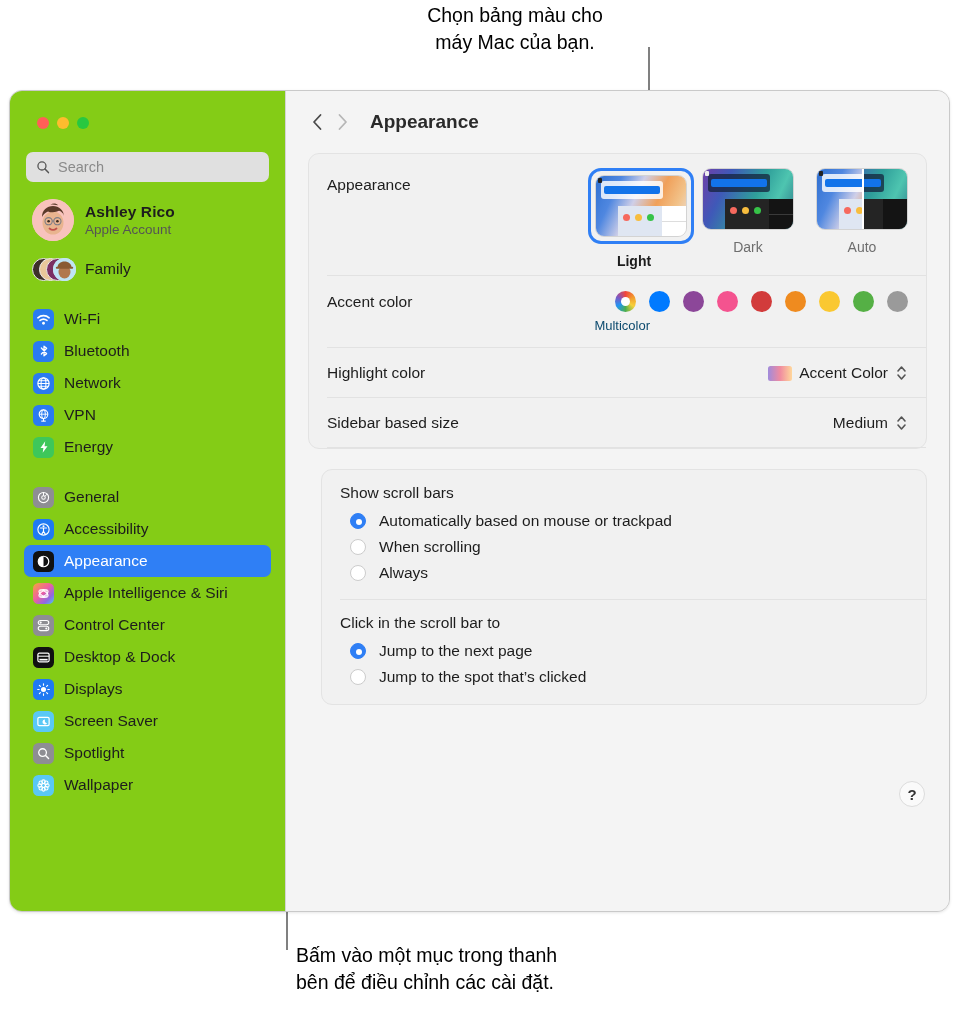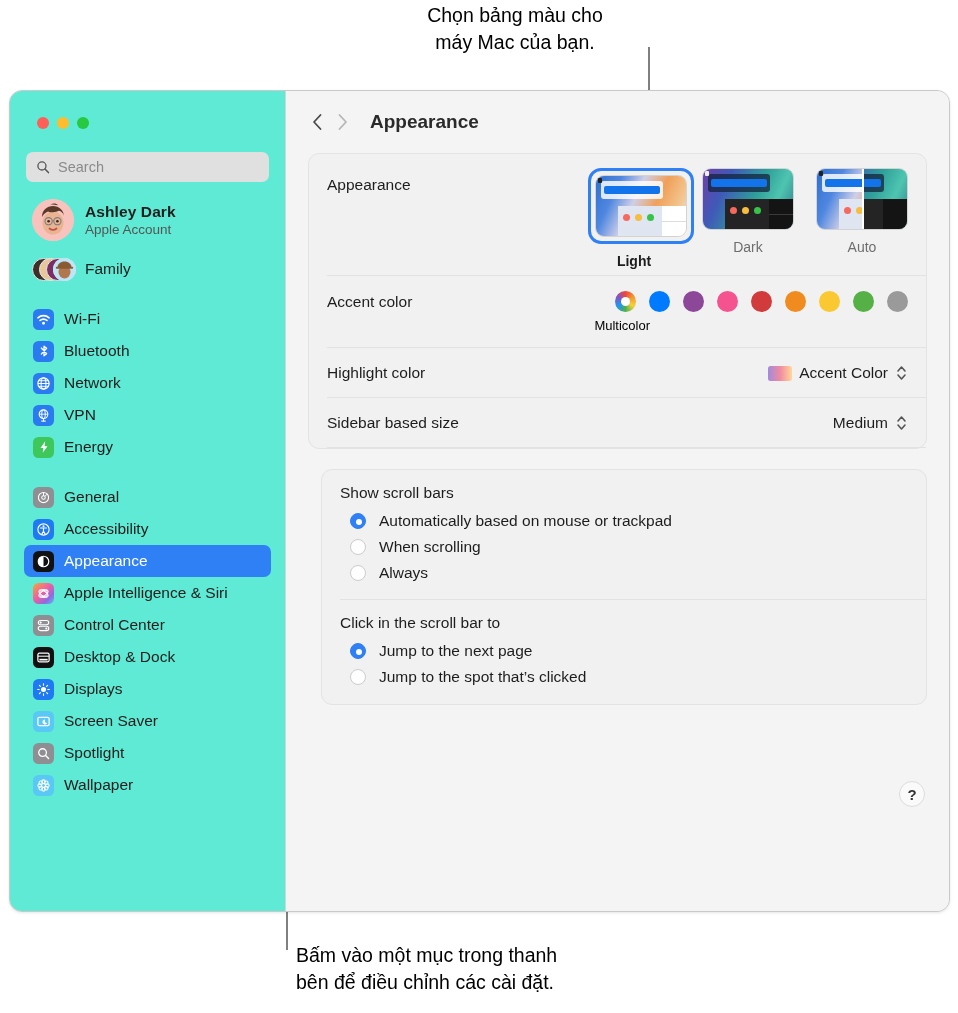--- a/index.html
+++ b/index.html
@@ -34,21 +34,21 @@
     background: #ececec;
     border: 1px solid #c9c9c9;
     box-shadow: 0 1px 3px rgba(0,0,0,.10);
     overflow: hidden;
     display: flex;
   }
 
   
   #sidebar {
     width: 276px; height: 100%;
-    background: #5eead4;
+    background: #84cc16;
     border-right: 1px solid #d4d4d4;
     padding: 0 10px;
     position: relative;
     flex: none;
   }
   #traffic { display: flex; gap: 8px; padding: 26px 0 0 17px; }
   .tl { width: 12px; height: 12px; border-radius: 50%; }
   .tl.red { background: #ff5f57; }
   .tl.yellow { background: #febc2e; }
   .tl.green { background: #28c840; }
@@ -131,21 +131,21 @@
     padding: 4px; border-radius: 13px; border: 3px solid #2f7ff5; display: inline-block;
   }
   .mode-label { font-size: 14px; color: #6e6e6e; margin-top: 9px; }
   .mode.selected .mode-label { color: #1d1d1d; font-weight: bold; }
 
   
   #row-accent { height: 72px; flex-direction: column; align-items: flex-start; justify-content: center; }
   #accent-inner { display: flex; width: 100%; align-items: center; }
   #swatches { margin-left: auto; display: flex; gap: 13px; align-items: center; }
   .swatch { width: 21px; height: 21px; border-radius: 50%; }
-  #accent-caption { width: 100%; text-align: right; font-size: 13px; color: #000000; margin-top: 6px; padding-right: 258px; }
+  #accent-caption { width: 100%; text-align: right; font-size: 13px; color: #0c4a6e; margin-top: 6px; padding-right: 258px; }
 
   .stepper { width: 13px; height: 20px; margin-left: 7px; flex: none; }
   .hl-swatch { width: 24px; height: 15px; border-radius: 2.5px; margin-right: 7px;
                background: linear-gradient(90deg,#a08bdc,#f08ba0,#ffd79b); }
 
   .toggle { width: 37px; height: 21px; border-radius: 11px; background: #d6d6d6; position: relative; margin-left: auto; }
   .toggle .knob { position: absolute; top: 2px; left: 2px; width: 17px; height: 17px; border-radius: 50%;
                   background: #fff; box-shadow: 0 1px 2px rgba(0,0,0,.25); }
 
   
@@ -211,21 +211,21 @@
             <path d="M18.5 5.5c2.5-1.6 6-1.3 7.6.8-2.6-.6-5.3-.4-7.6-.8z" fill="#5b3a2a"></path>
             <circle cx="16.6" cy="22.2" r="3.6" fill="none" stroke="#7d7d86" stroke-width="1.1"></circle>
             <circle cx="25.4" cy="22.2" r="3.6" fill="none" stroke="#7d7d86" stroke-width="1.1"></circle>
             <line x1="20.2" y1="22" x2="21.8" y2="22" stroke="#7d7d86" stroke-width="1.1"></line>
             <circle cx="16.6" cy="22.2" r="1.3" fill="#3a2b22"></circle>
             <circle cx="25.4" cy="22.2" r="1.3" fill="#3a2b22"></circle>
             <path d="M17.5 29.5c2 1.6 5 1.6 7 0" stroke="#c0504a" stroke-width="1.8" fill="none" stroke-linecap="round"></path>
           </svg>
         </div>
         <div>
-          <div class="account-name">Ashley Dark</div>
+          <div class="account-name">Ashley Rico</div>
           <div class="account-sub">Apple Account</div>
         </div>
       </div>
 
       <div class="family-row">
         <div class="family-stack">
           <div class="fav" style="left:0;background:#3c2f2a;"></div>
           <div class="fav" style="left:7px;background:#e8c79a;"></div>
           <div class="fav" style="left:14px;background:#7a2f63;"></div>
           <div class="fav" style="left:21px;background:#bfe4f5;"></div>

